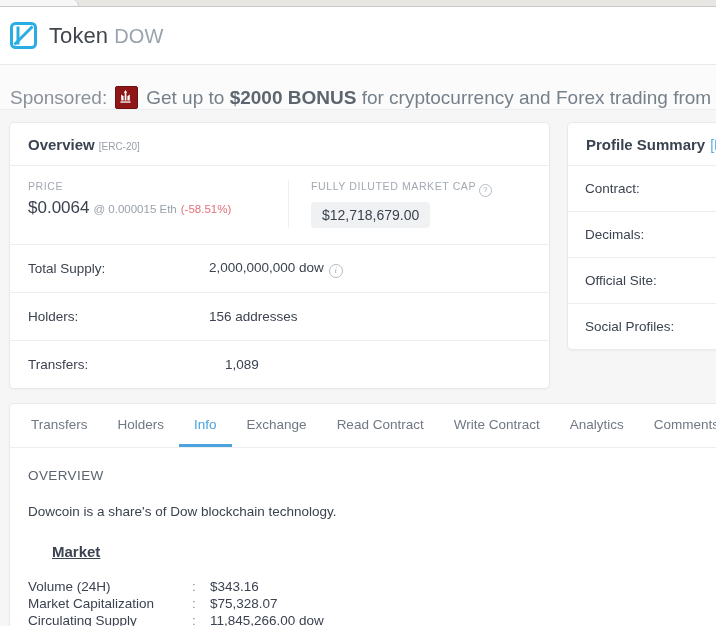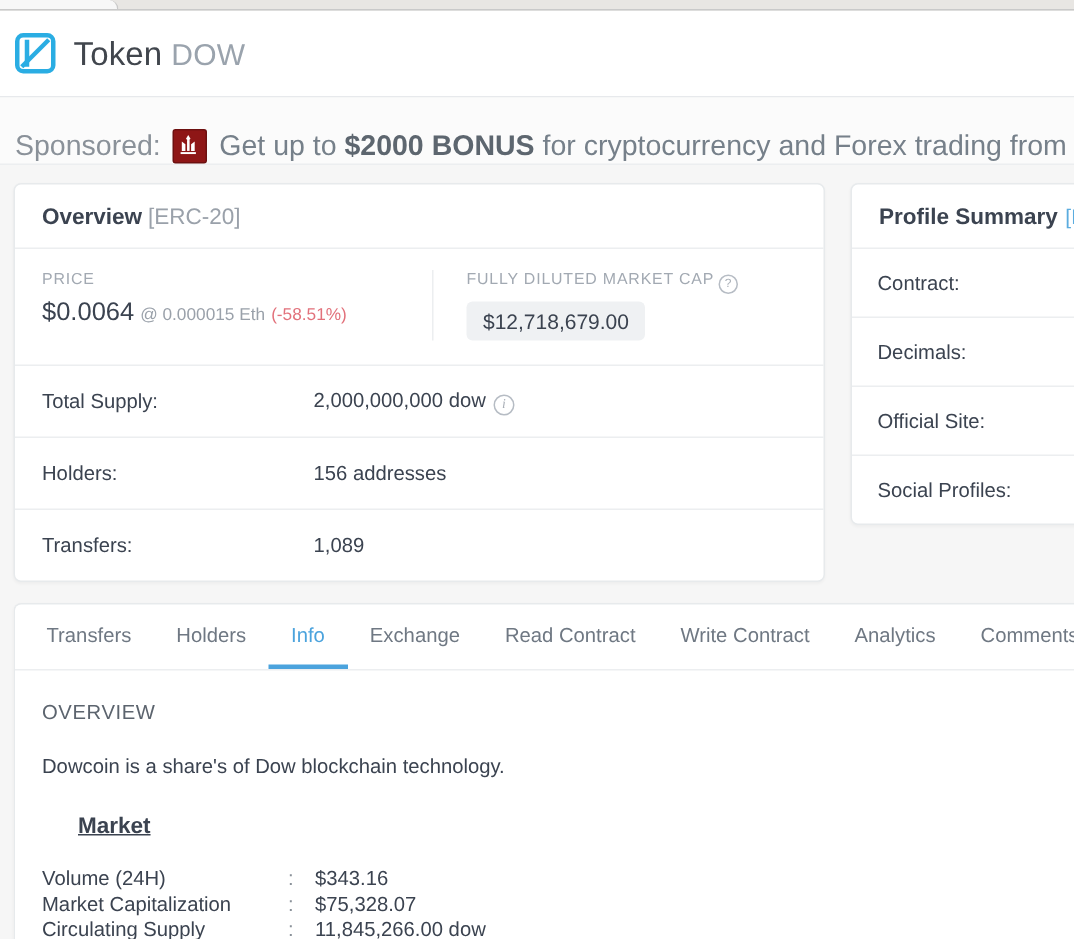--- a/index.html
+++ b/index.html
@@ -119,21 +119,21 @@
   .card-head {
     padding: 13px 18px 12px 18px;
     border-bottom: 1px solid #eceef0;
     font-size: 15px;
     font-weight: 700;
     color: #3b4350;
     white-space: nowrap;
   }
   .card-head .tag {
     font-weight: 400;
-    font-size: 15px;
+    font-size: 10px;
     color: #9aa1aa;
     margin-left: 4px;
   }
   .card-head .edit-link {
     color: #5bacdf;
     font-weight: 400;
     font-size: 14px;
     margin-left: 5px;
     text-decoration: none;
     cursor: pointer;
@@ -192,21 +192,21 @@
   
   .info-row {
     display: flex;
     align-items: center;
     height: 47px;
     padding: 0 18px;
     border-bottom: 1px solid #eceef0;
     font-size: 13.5px;
     white-space: nowrap;
   }
-  .info-row:last-child { border-bottom: none; }
+  .info-row:last-child { border-bottom: none; gap: 16px; }
   .info-key { width: 181px; flex: 0 0 181px; color: #3b4350; }
   .info-val { color: #3b4350; }
   .i-icon {
     display: inline-block;
     width: 12px; height: 12px;
     border: 1px solid #b6bcc4;
     border-radius: 50%;
     font-size: 9px;
     line-height: 11px;
     text-align: center;

